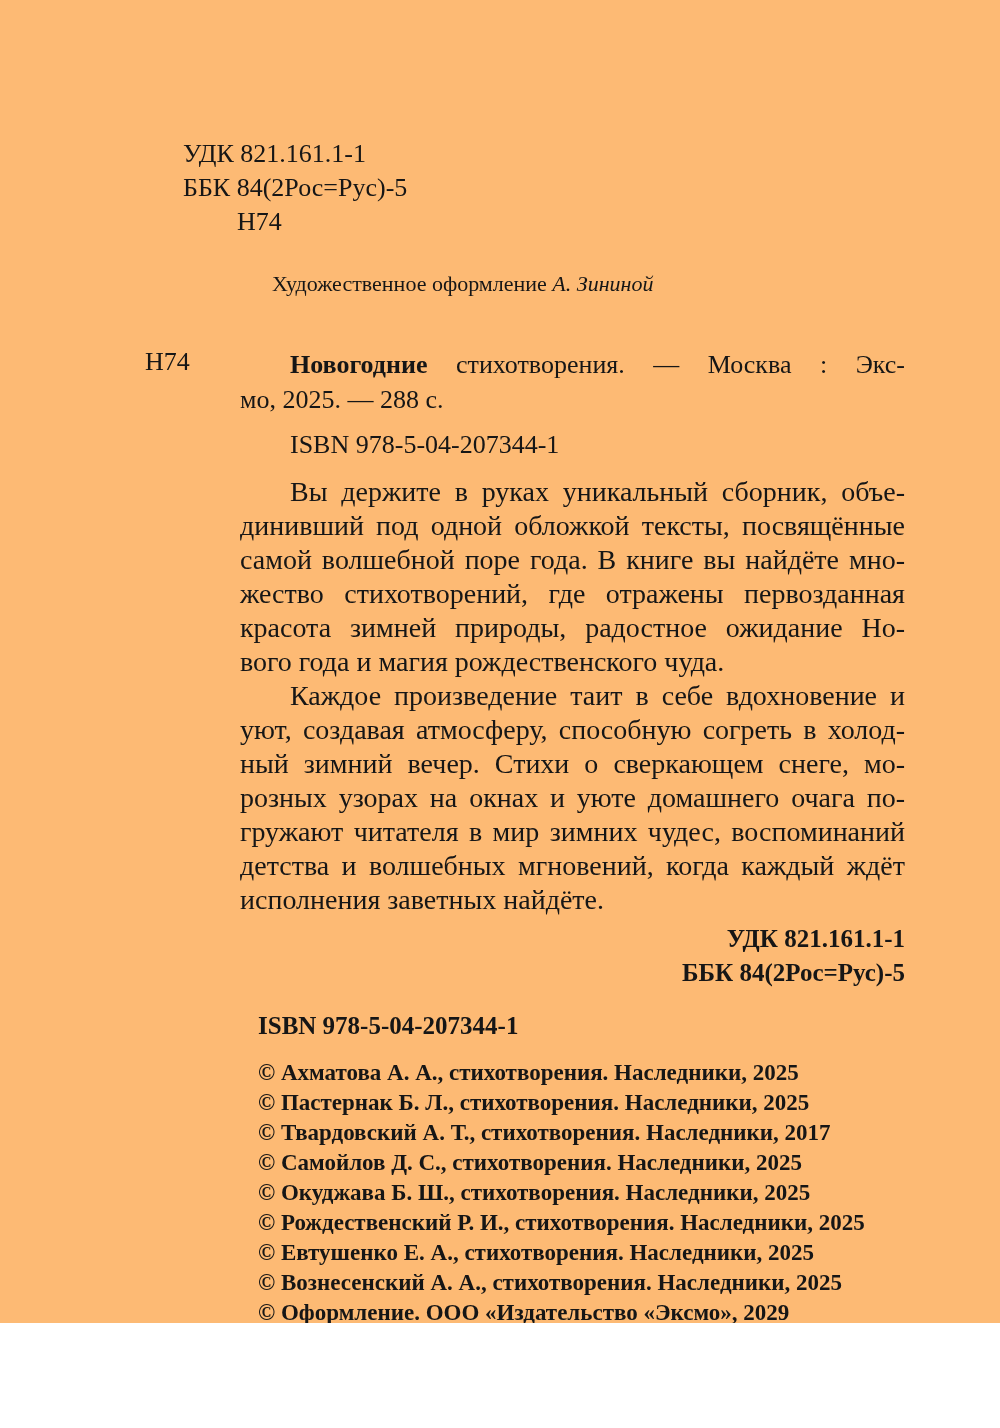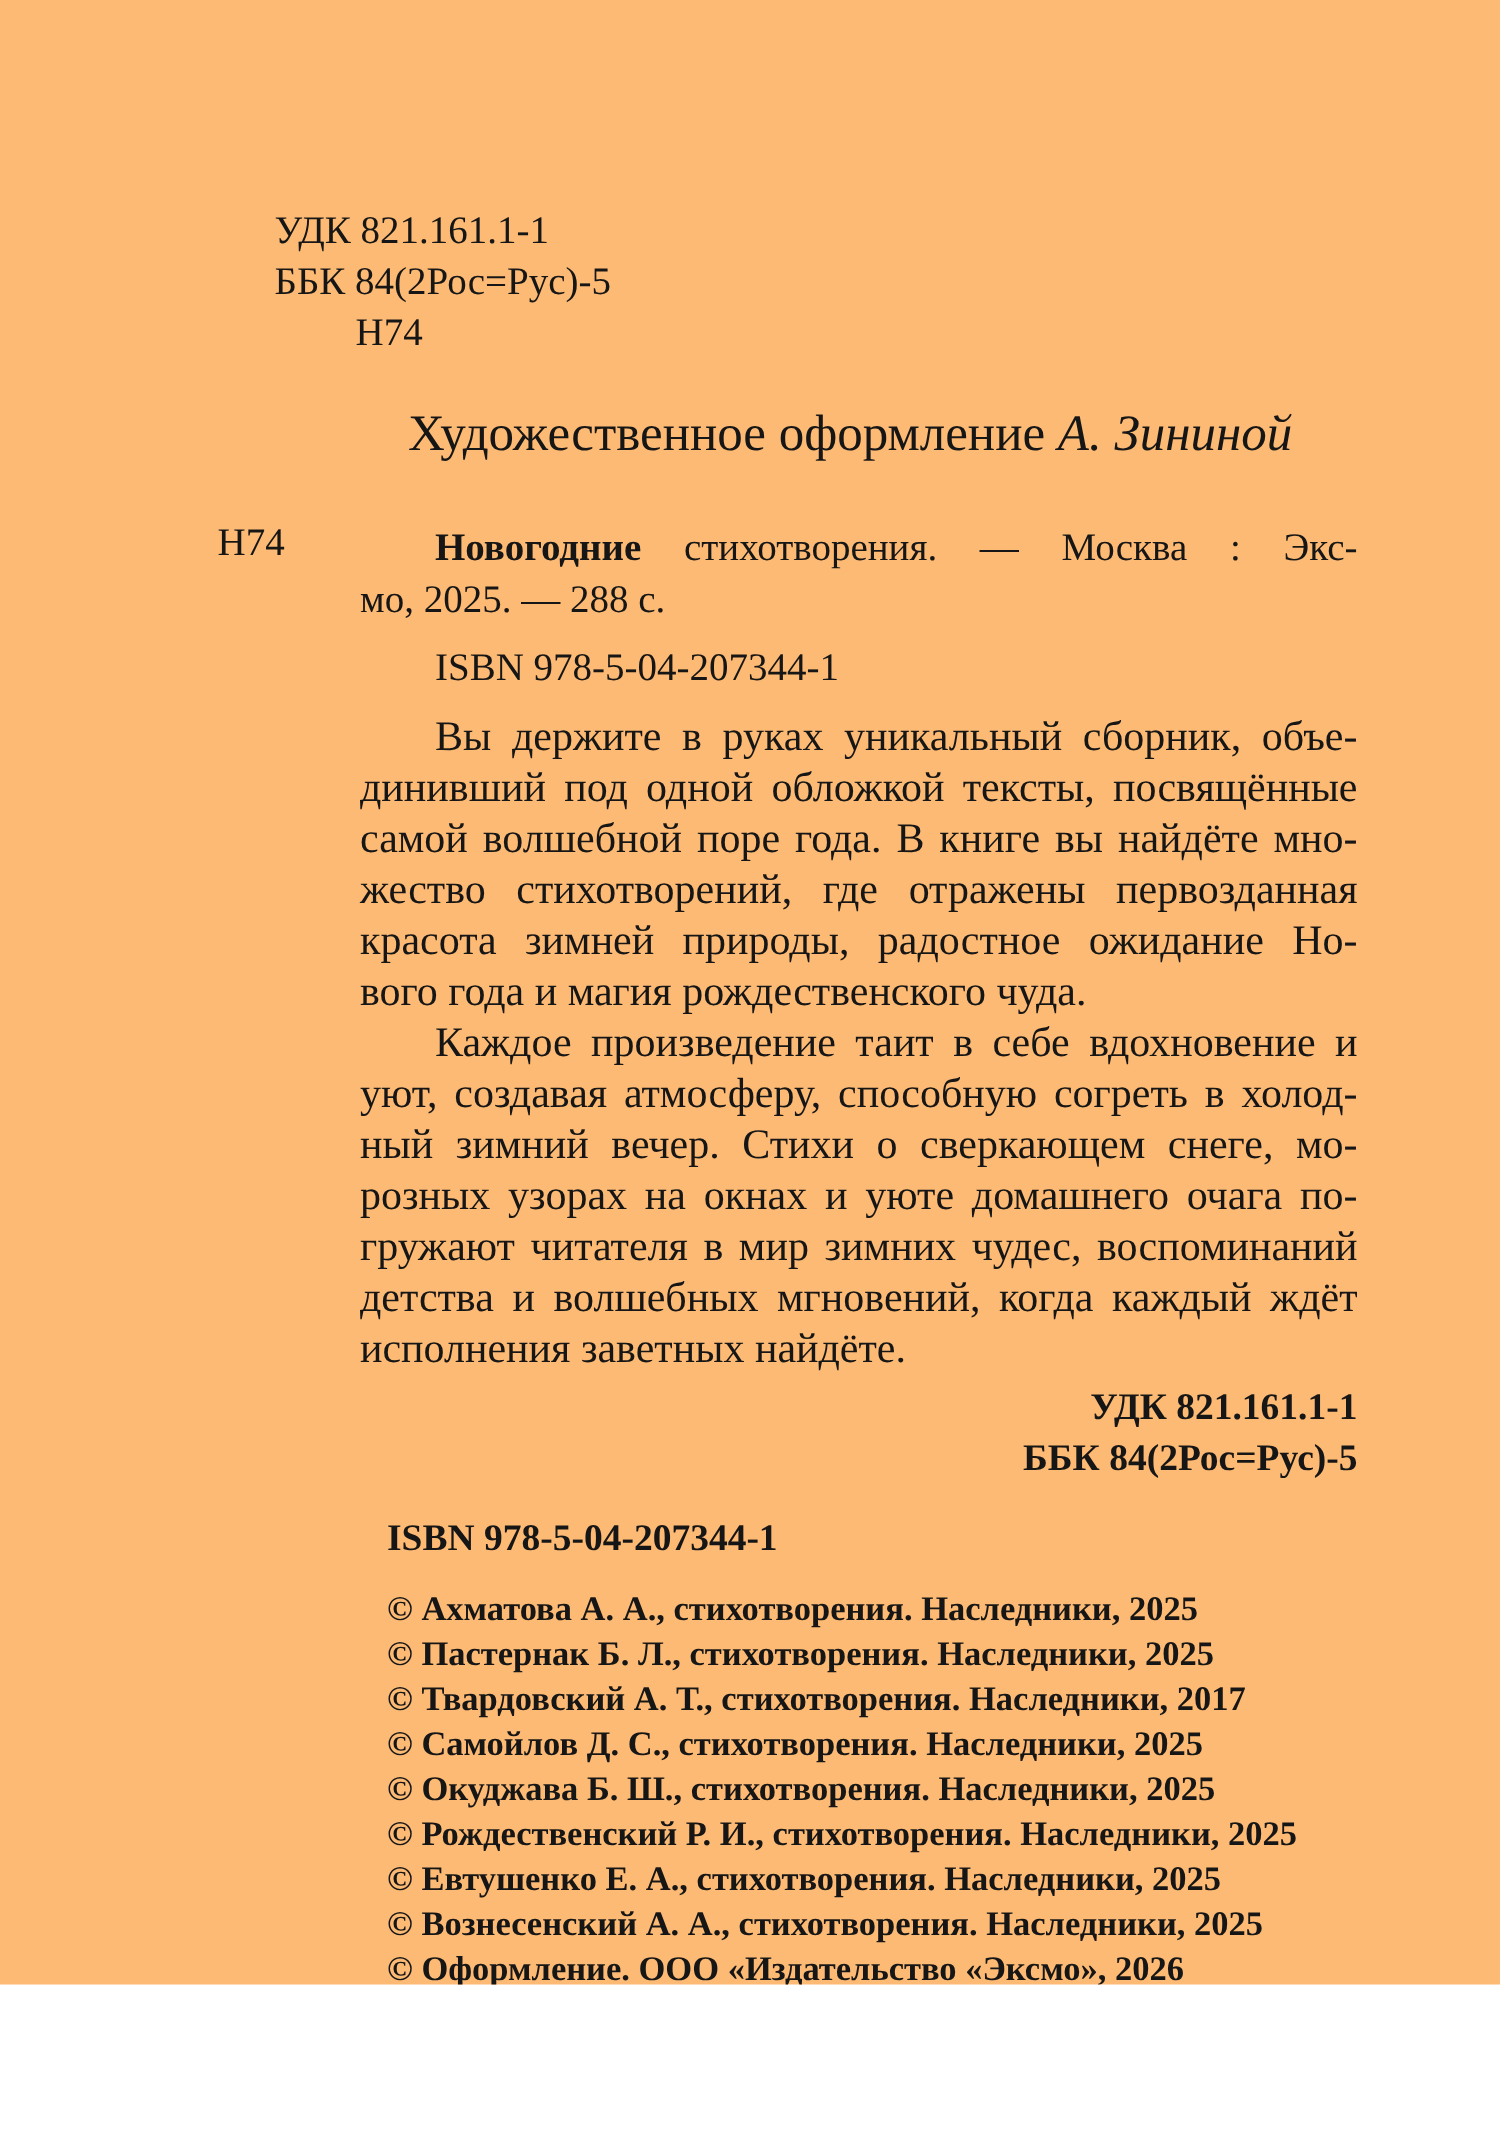--- a/index.html
+++ b/index.html
@@ -13,21 +13,21 @@
     position: relative;
     width: 1000px; height: 1323px;
     background: #fdba74;
     overflow: hidden;
   }
   .abs { position: absolute; }
 
   .codes-top { left: 183px; top: 137px; font-size: 26px; line-height: 34px; }
   .codes-top .indent { padding-left: 54px; }
 
-  .designer { left: 272px; top: 271px; font-size: 34px; }
+  .designer { left: 272px; top: 271px; font-size: 22px; }
   .designer .name { font-style: italic; }
 
   .catalog-code { left: 145px; top: 347px; font-size: 26px; }
 
   .catalog { left: 240px; top: 347px; width: 665px; font-size: 26px; line-height: 35px; }
   .catalog .l1 { padding-left: 50px; text-align: justify; text-align-last: justify; }
 
   .isbn1 { left: 290px; top: 430px; font-size: 26px; }
 
   .annotation { left: 240px; top: 475px; width: 665px; font-size: 28px; line-height: 34px; }
@@ -95,16 +95,16 @@
 
   <div class="abs copyrights">
     <div>© Ахматова А. А., стихотворения. Наследники, 2025</div>
     <div>© Пастернак Б. Л., стихотворения. Наследники, 2025</div>
     <div>© Твардовский А. Т., стихотворения. Наследники, 2017</div>
     <div>© Самойлов Д. С., стихотворения. Наследники, 2025</div>
     <div>© Окуджава Б. Ш., стихотворения. Наследники, 2025</div>
     <div>© Рождественский Р. И., стихотворения. Наследники, 2025</div>
     <div>© Евтушенко Е. А., стихотворения. Наследники, 2025</div>
     <div>© Вознесенский А. А., стихотворения. Наследники, 2025</div>
-    <div>© Оформление. ООО «Издательство «Эксмо», 2026</div>
+    <div>© Оформление. ООО «Издательство «Эксмо», 2029</div>
   </div>
 
 </div>
 
 </body></html>

